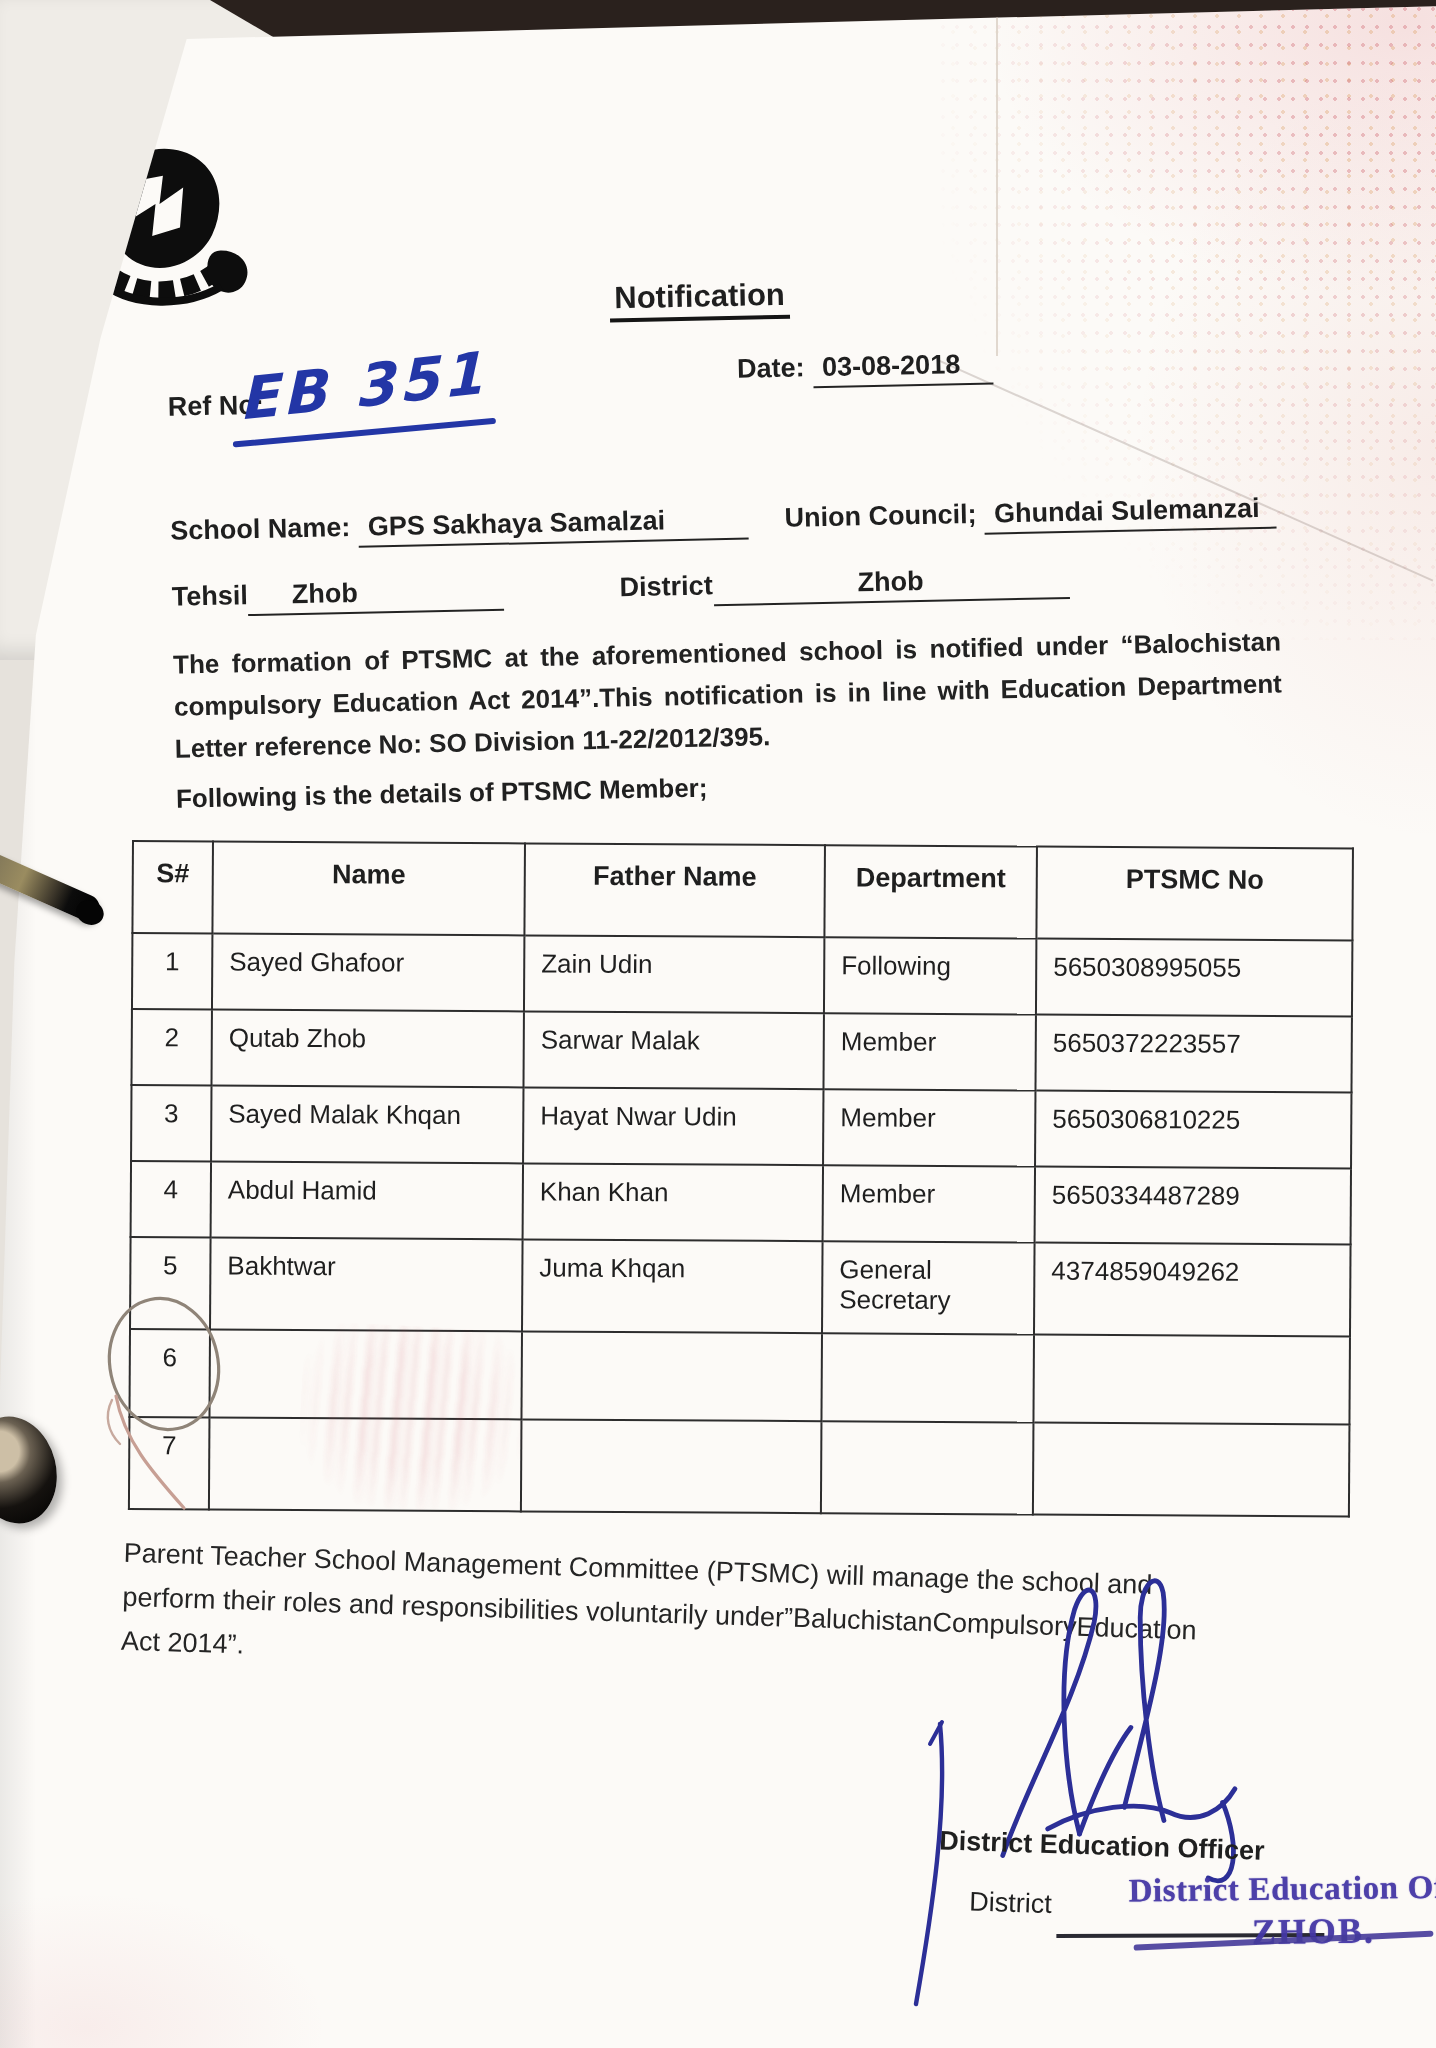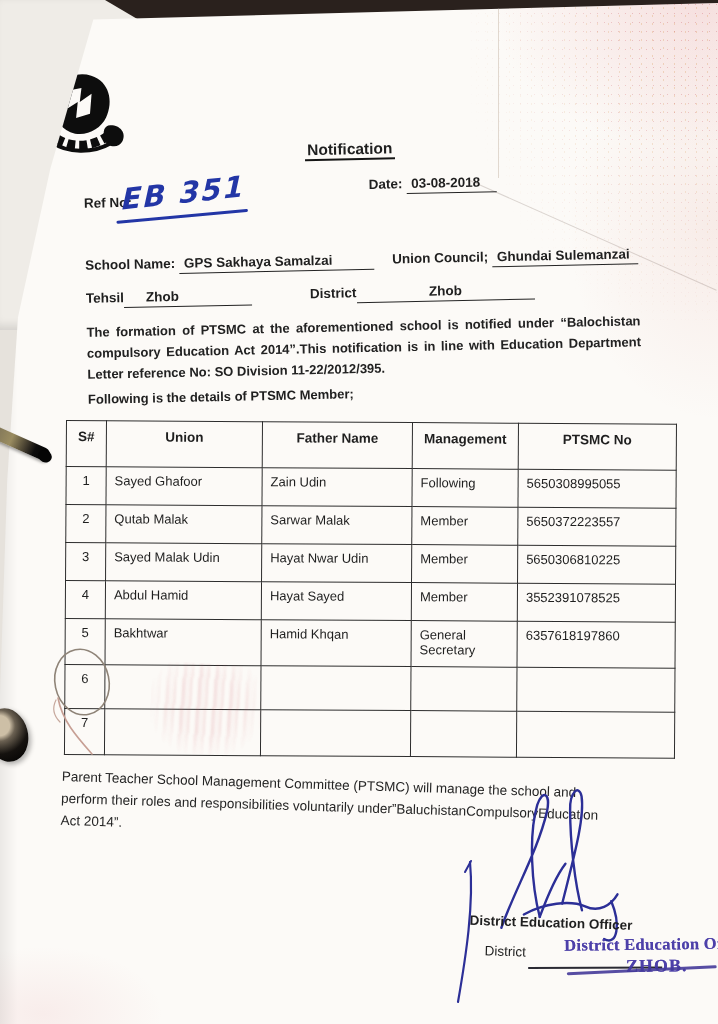--- a/index.html
+++ b/index.html
@@ -157,59 +157,59 @@
         <colgroup>
             <col style="width:40px">
             <col style="width:156px">
             <col style="width:150px">
             <col style="width:106px">
             <col style="width:158px">
           </colgroup>
         <tbody>
             <tr class="hrow">
           <th>S#</th>
-          <th>Union</th>
+          <th>Name</th>
           <th>Father Name</th>
-          <th>Management</th>
+          <th>Department</th>
           <th>PTSMC No</th>
         </tr>
         <tr class="r0">
           <td class="c-sno">1</td>
           <td>Sayed Ghafoor</td>
           <td>Zain Udin</td>
           <td>Following</td>
           <td>5650308995055</td>
         </tr>
         <tr class="r1">
           <td class="c-sno">2</td>
-          <td>Qutab Malak</td>
+          <td>Qutab Zhob</td>
           <td>Sarwar Malak</td>
           <td>Member</td>
           <td>5650372223557</td>
         </tr>
         <tr class="r2">
           <td class="c-sno">3</td>
-          <td>Sayed Malak Udin</td>
+          <td>Sayed Malak Khqan</td>
           <td>Hayat Nwar Udin</td>
           <td>Member</td>
           <td>5650306810225</td>
         </tr>
         <tr class="r3">
           <td class="c-sno">4</td>
           <td>Abdul Hamid</td>
-          <td>Hayat Sayed</td>
+          <td>Khan Khan</td>
           <td>Member</td>
-          <td>3552391078525</td>
+          <td>5650334487289</td>
         </tr>
         <tr class="r4">
           <td class="c-sno">5</td>
           <td>Bakhtwar</td>
-          <td>Hamid Khqan</td>
+          <td>Juma Khqan</td>
           <td>General Secretary</td>
-          <td>6357618197860</td>
+          <td>4374859049262</td>
         </tr>
         <tr class="r5">
           <td class="c-sno">6</td>
           <td></td>
           <td></td>
           <td></td>
           <td></td>
         </tr>
         <tr class="r6">
           <td class="c-sno">7</td>

